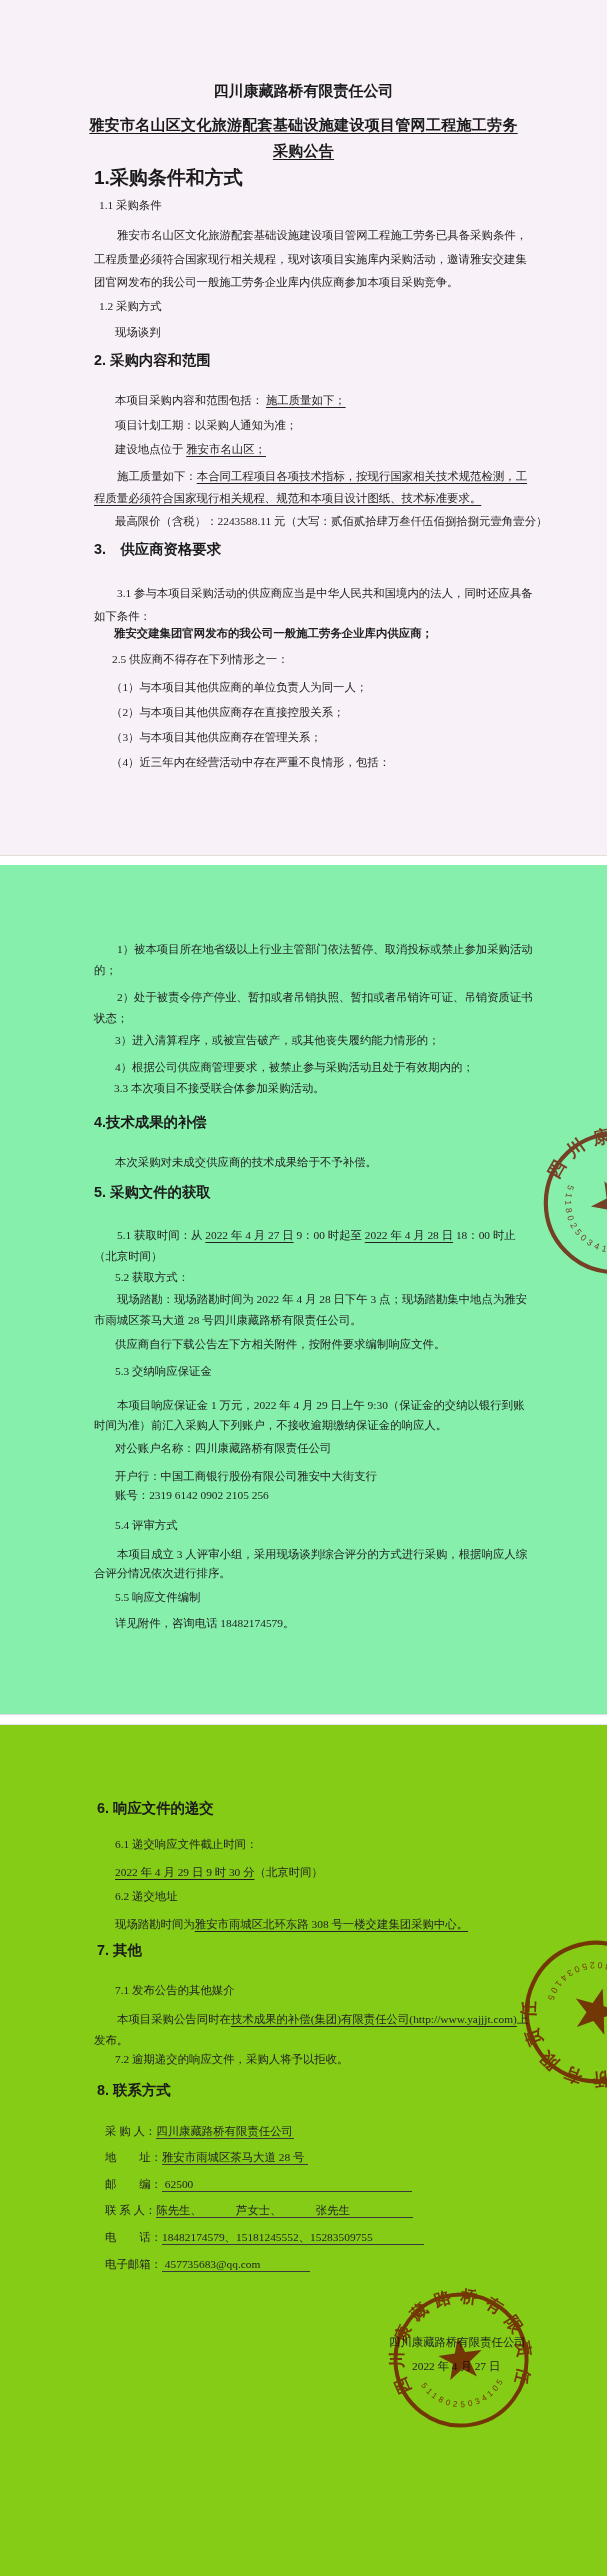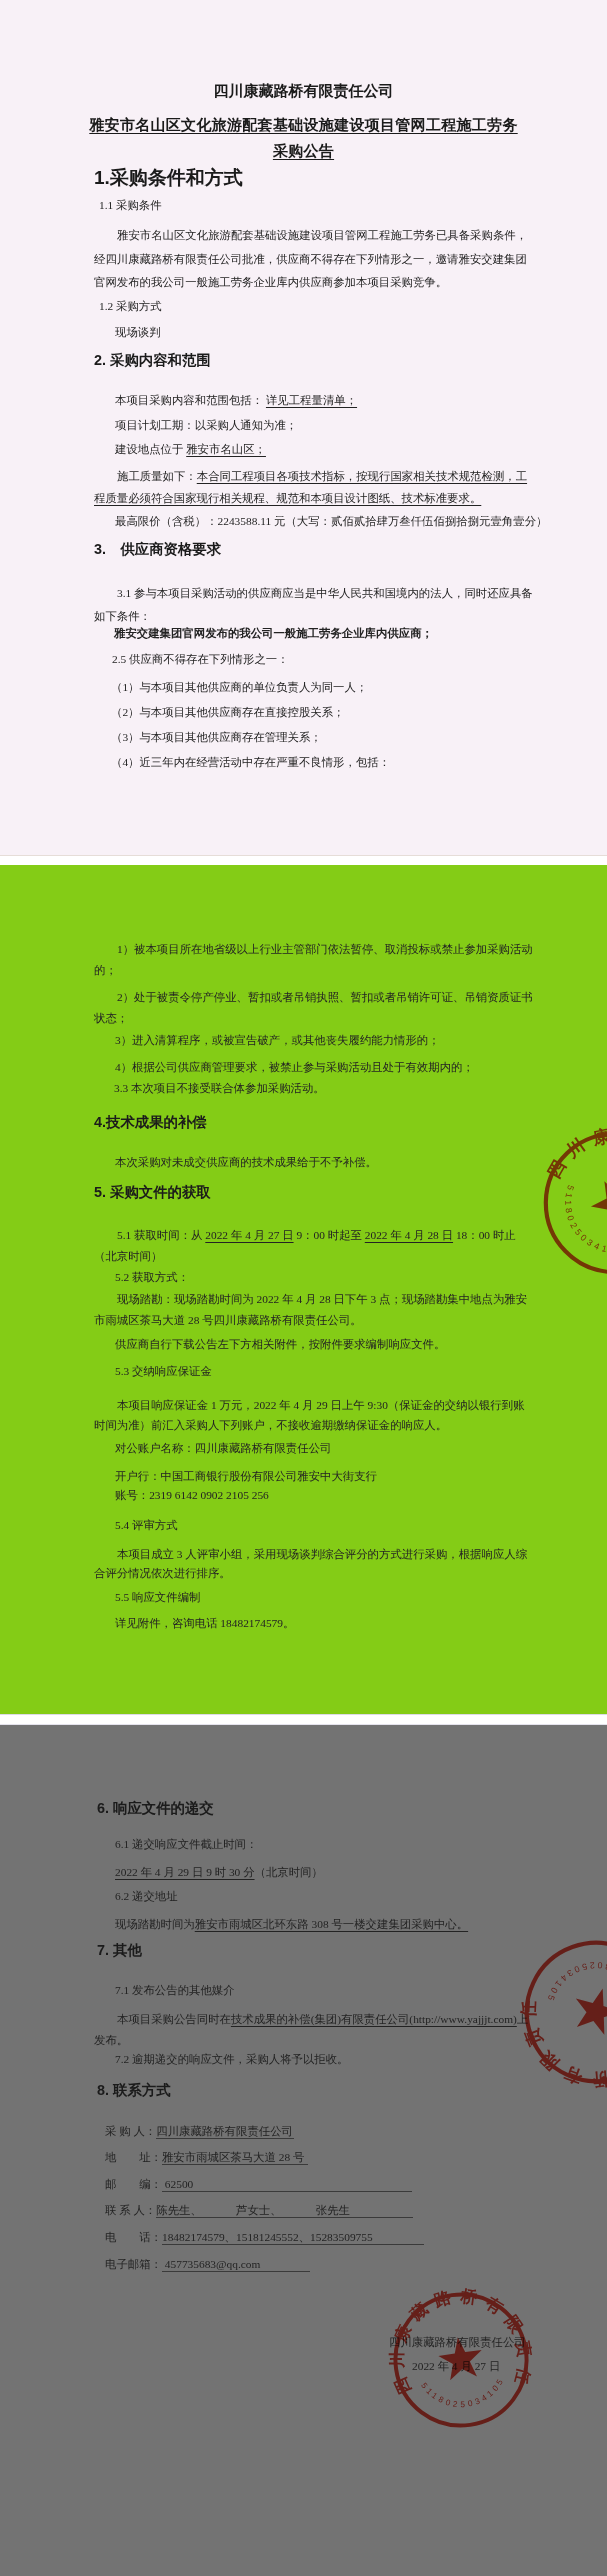--- a/index.html
+++ b/index.html
@@ -1,21 +1,21 @@
 <!DOCTYPE html>
 <html style="font-size:12px"><head>
 <meta charset="utf-8">
 <style>
   html,body{margin:0;padding:0;}
   body{width:607px;height:2576px;position:relative;background:#ffffff;
        font-family:"Liberation Serif","DejaVu Serif",serif;}
   .page{position:absolute;left:0;width:607px;overflow:hidden;}
   #page1{top:0;height:855px;background:#f8f1f7;border-bottom:0.8px solid #e6ddd8;}
-  #page2{top:865px;height:849px;background:#84cc16;border-bottom:0.8px solid #dcdae6;}
-  #page3{top:1724px;height:852px;background:#737373;border-top:0.8px solid #e4e2ec;}
+  #page2{top:865px;height:849px;background:#86efac;border-bottom:0.8px solid #dcdae6;}
+  #page3{top:1724px;height:852px;background:#84cc16;border-top:0.8px solid #e4e2ec;}
   .blk{position:absolute;font-size:11.4px;color:#232323;white-space:pre-wrap;line-height:1.45;}
   .para{left:94px;width:439px;}
   .ind{text-indent:23px;}
   .h{font-family:"Liberation Sans","DejaVu Sans",sans-serif;font-weight:700;color:#1b1b1b;
      font-size:14.4px;white-space:pre-wrap;position:absolute;}
   .u{text-decoration:underline;text-underline-offset:3px;text-decoration-thickness:0.8px;}
   .bold{font-weight:700;}
   .center{left:0;width:607px;text-align:center;}
   .cv{display:inline-block;border-bottom:0.8px solid #3a3a3a;white-space:pre;height:15px;}
   .seal{position:absolute;transform-origin:50% 50%;mix-blend-mode:multiply;opacity:.92;}
@@ -23,26 +23,26 @@
 </head>
 <body>
 
 <div class="page" id="page1">
   <div class="blk h center" style="top:80px;font-size:15px;">四川康藏路桥有限责任公司</div>
   <div class="h u" style="left:87px;top:112px;width:433px;text-align:center;font-size:15px;
        line-height:26px;letter-spacing:0.3px;">雅安市名山区文化旅游配套基础设施建设项目管网工程施工劳务采购公告</div>
 
   <div class="h" style="left:94px;top:165px;font-size:19px;">1.采购条件和方式</div>
   <div class="blk" style="left:99px;top:197px;">1.1 采购条件</div>
-  <div class="blk para ind" style="top:224px;line-height:23.5px;">雅安市名山区文化旅游配套基础设施建设项目管网工程施工劳务已具备采购条件，经四川康藏路桥有限责任公司批准，供应商不得存在下列情形之一，邀请雅安交建集团官网发布的我公司一般施工劳务企业库内供应商参加本项目采购竞争。</div>
+  <div class="blk para ind" style="top:224px;line-height:23.5px;">雅安市名山区文化旅游配套基础设施建设项目管网工程施工劳务已具备采购条件，工程质量必须符合国家现行相关规程，现对该项目实施库内采购活动，邀请雅安交建集团官网发布的我公司一般施工劳务企业库内供应商参加本项目采购竞争。</div>
   <div class="blk" style="left:99px;top:298px;">1.2 采购方式</div>
   <div class="blk" style="left:115px;top:324px;">现场谈判</div>
 
   <div class="h" style="left:94px;top:351px;">2. 采购内容和范围</div>
-  <div class="blk" style="left:115px;top:392px;"><span>本项目采购内容和范围包括： </span><span class="u">详见工程量清单；</span></div>
+  <div class="blk" style="left:115px;top:392px;"><span>本项目采购内容和范围包括： </span><span class="u">施工质量如下；</span></div>
   <div class="blk" style="left:115px;top:417px;">项目计划工期：以采购人通知为准；</div>
   <div class="blk" style="left:115px;top:441px;"><span>建设地点位于 </span><span class="u">雅安市名山区；</span></div>
   <div class="blk para ind" style="top:465px;line-height:22px;"><span>施工质量如下：</span><span class="u">本合同工程项目各项技术指标，按现行国家相关技术规范检测，工程质量必须符合国家现行相关规程、规范和本项目设计图纸、技术标准要求。</span></div>
   <div class="blk" style="left:115px;top:513px;">最高限价（含税）：2243588.11 元（大写：贰佰贰拾肆万叁仟伍佰捌拾捌元壹角壹分）</div>
 
   <div class="h" style="left:94px;top:540px;">3.　供应商资格要求</div>
   <div class="blk para ind" style="top:582px;line-height:23px;">3.1 参与本项目采购活动的供应商应当是中华人民共和国境内的法人，同时还应具备如下条件：</div>
   <div class="blk bold" style="left:114px;top:625px;">雅安交建集团官网发布的我公司一般施工劳务企业库内供应商；</div>
   <div class="blk" style="left:112px;top:651px;">2.5 供应商不得存在下列情形之一：</div>
   <div class="blk" style="left:111px;top:679px;">（1）与本项目其他供应商的单位负责人为同一人；</div>

